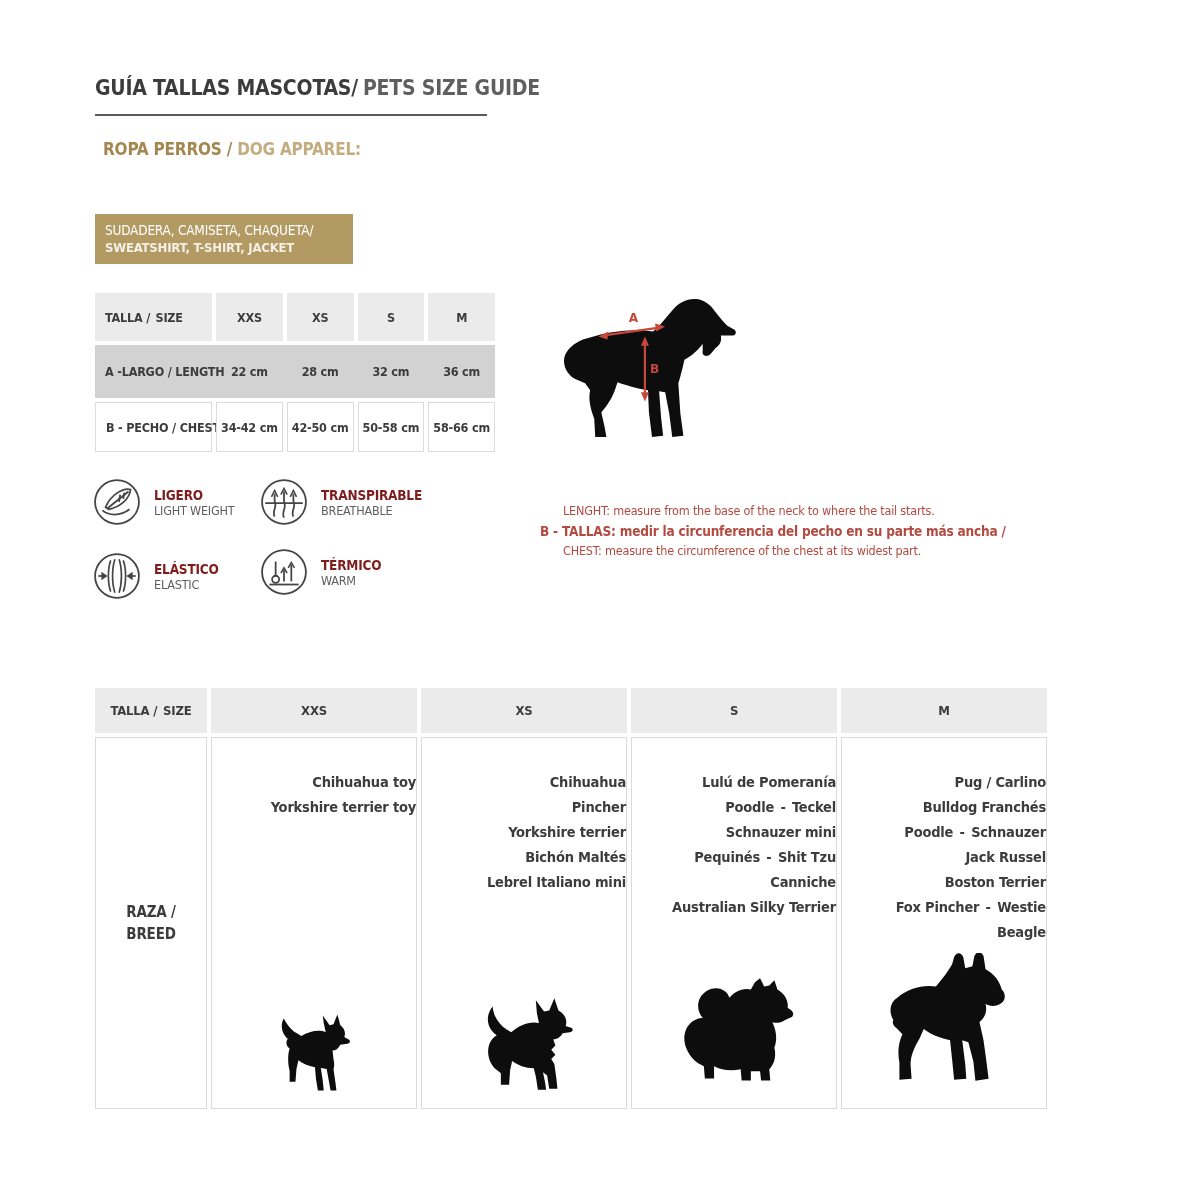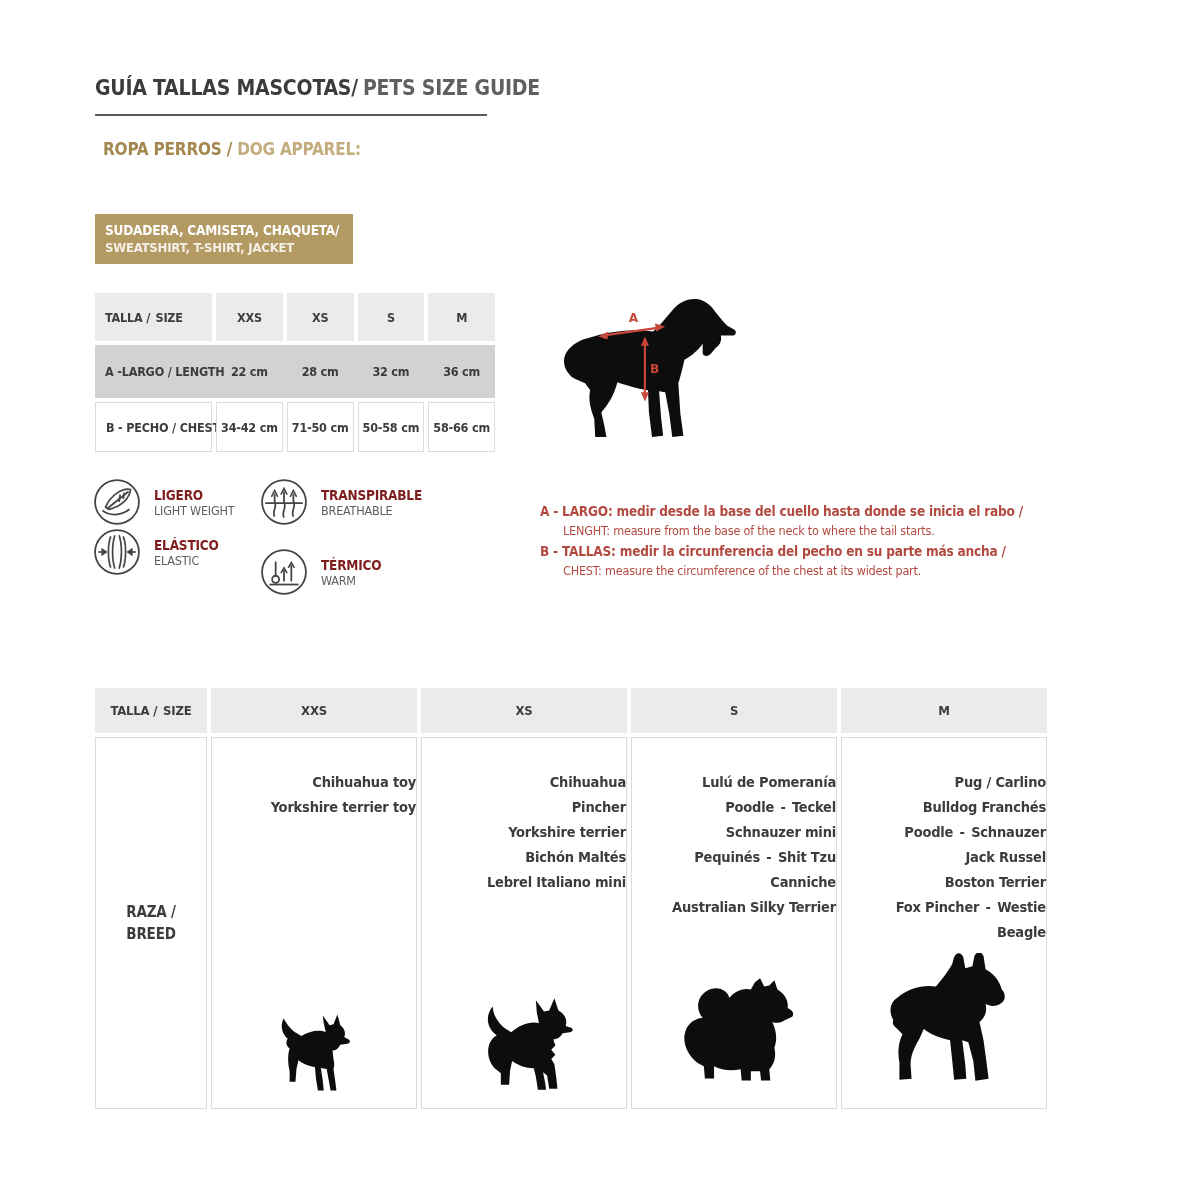--- a/index.html
+++ b/index.html
@@ -11,21 +11,21 @@
   .title{position:absolute;left:95px;top:76px;width:392px;padding-bottom:14px;
          border-bottom:2px solid #5a5a5a;white-space:nowrap;font-size:21px;font-weight:bold;}
   .title .t-en{color:#5f5f5f;margin-left:5px;}
   .subtitle{position:absolute;left:95px;top:139px;font-size:17px;font-weight:bold;white-space:nowrap;}
   .subtitle .s-es{color:#a3874e;margin-left:8px;}
   .subtitle .s-en{color:#c3ad7f;margin-left:5px;}
 
   
   .catbox{position:absolute;left:95px;top:214px;width:258px;height:50px;background:#b39a62;
           box-sizing:border-box;padding:7px 10px;}
-  .catbox .c1{color:#ffffff;font-size:13.5px;font-weight:bold;line-height:18px;white-space:nowrap;}
+  .catbox .c1{color:#ffffff;font-size:13.5px;font-weight:normal;line-height:18px;white-space:nowrap;}
   .catbox .c2{color:rgba(255,255,255,0.85);font-size:13px;font-weight:bold;line-height:17px;white-space:nowrap;}
 
   
   .size-table{position:absolute;left:95px;top:293px;width:400px;}
   .st-row{display:flex;gap:4px;margin-bottom:4px;}
   .st-row.banded{background:#d2d2d2;}
   .st-cell{display:flex;align-items:center;justify-content:center;font-weight:bold;
            font-size:12.5px;box-sizing:border-box;white-space:nowrap;}
   .st-label{width:117px;justify-content:flex-start;padding-left:10px;}
   .st-val{flex:1;}
@@ -92,21 +92,21 @@
     <div class="st-row banded">
       <div class="st-cell st-label">A -LARGO / LENGTH</div>
       <div class="st-cell st-val">22 cm</div>
       <div class="st-cell st-val">28 cm</div>
       <div class="st-cell st-val">32 cm</div>
       <div class="st-cell st-val">36 cm</div>
     </div>
     <div class="st-row st-bottom">
       <div class="st-cell st-label">B - PECHO / CHEST</div>
       <div class="st-cell st-val">34-42 cm</div>
-      <div class="st-cell st-val">71-50 cm</div>
+      <div class="st-cell st-val">42-50 cm</div>
       <div class="st-cell st-val">50-58 cm</div>
       <div class="st-cell st-val">58-66 cm</div>
     </div>
   </div>
 
   <div class="measure-diagram">
     <svg width="200" height="152" viewBox="0 0 190 150">
       <path fill="#0d0d0d" d="M14,80 C8,74 6,64 11,57 C16,50 24,45 34,43 C52,37 76,34 96,37 C103,31 110,22 116,15 C121,9 130,4 139,5 C147,6 153,11 157,17 C161,22 165,27 169,31 L176,35 C179,37 178,41 174,41 L163,41 C164,46 162,51 158,53 L153,59 C149,63 144,61 145,56 L145,49 C141,55 134,61 127,65 C125,74 123,82 121,88 L123,118 L126,140 L115,141 L112,118 L108,97 L102,96 L104,122 L106,140 L95,141 L92,117 L91,95 C80,93 69,90 61,87 L58,96 C54,106 49,112 45,117 L48,130 L50,141 L39,141 L38,123 C34,113 32,103 34,95 L29,88 C21,85 15,82 14,80 Z"></path>
       <g stroke="#c7473a" stroke-width="2.2" fill="#c7473a">
         <line x1="46" y1="41" x2="104" y2="33"></line>
@@ -149,21 +149,21 @@
         <path d="M20,16 L23,10 L26,16" stroke-width="1.5"></path>
         <path d="M29,18 L32,12 L35,18" stroke-width="1.5"></path>
       </g>
     </svg>
     <div class="ftext">
       <div class="fname cond">TRANSPIRABLE</div>
       <div class="fsub cond">BREATHABLE</div>
     </div>
   </div>
 
-  <div class="feat" style="left:93px;top:528px;">
+  <div class="feat" style="left:93px;top:552px;">
     <svg width="48" height="48" viewBox="0 0 46 46">
       <g fill="none" stroke="#444" stroke-width="1.6">
         <path d="M17,8 C14,16 14,30 17,38 M21,7 C18,16 18,30 21,39 M25,7 C28,16 28,30 25,39 M29,8 C32,16 32,30 29,38"></path>
         <circle cx="23" cy="23" r="21" stroke-width="1.7"></circle>
         <line x1="5" y1="23" x2="12" y2="23"></line>
         <line x1="34" y1="23" x2="41" y2="23"></line>
       </g>
       <polygon points="14,23 8,19 8,27" fill="#444"></polygon>
       <polygon points="32,23 38,19 38,27" fill="#444"></polygon>
     </svg>
@@ -186,21 +186,20 @@
         <path d="M27,19 L30,14 L33,19" stroke-width="1.5"></path>
       </g>
     </svg>
     <div class="ftext">
       <div class="fname cond">TÉRMICO</div>
       <div class="fsub cond">WARM</div>
     </div>
   </div>
 
   <div class="notes cond">
-    <div class="note-main">A - LARGO: medir desde la base del cuello hasta donde se inicia el rabo /</div>
     <div class="note-sub">LENGHT: measure from the base of the neck to where the tail starts.</div>
     <div class="note-main">B - TALLAS: medir la circunferencia del pecho en su parte más ancha /</div>
     <div class="note-sub">CHEST: measure the circumference of the chest at its widest part.</div>
   </div>
 
   <div class="breed-table cond">
     <div class="bt-head">
       <div class="hcell hlabel">TALLA / SIZE</div>
       <div class="hcell hsize">XXS</div>
       <div class="hcell hsize">XS</div>

